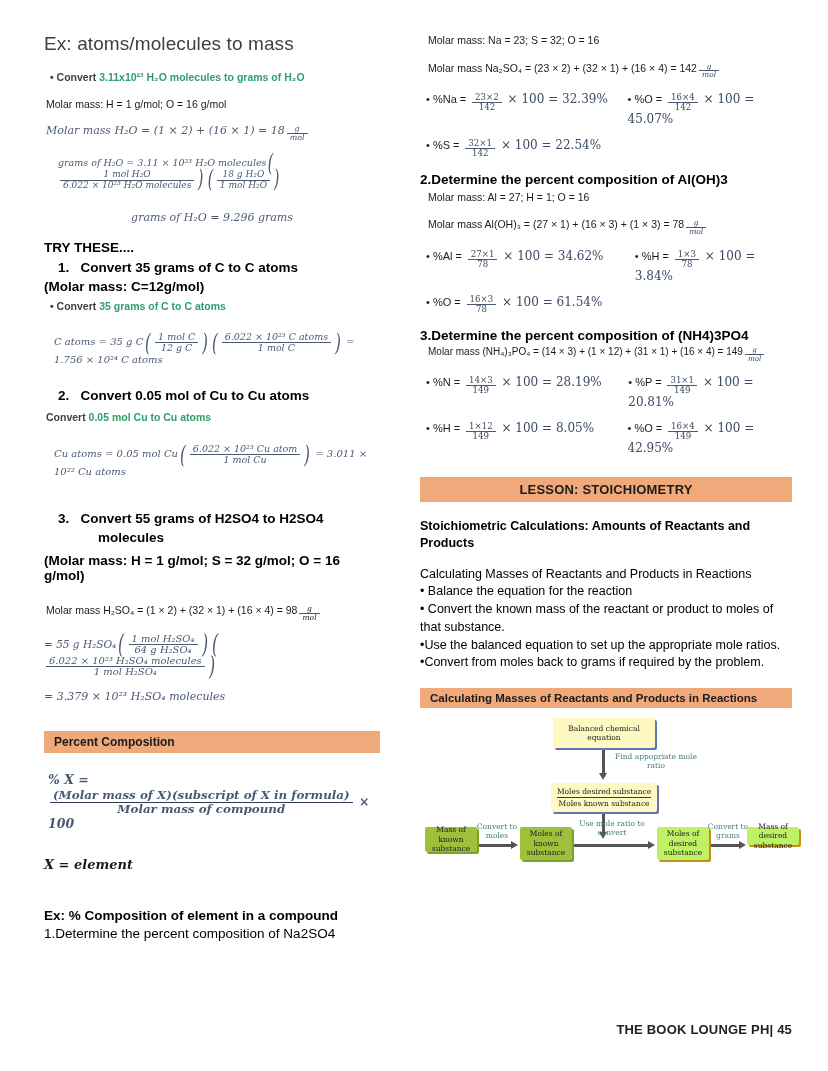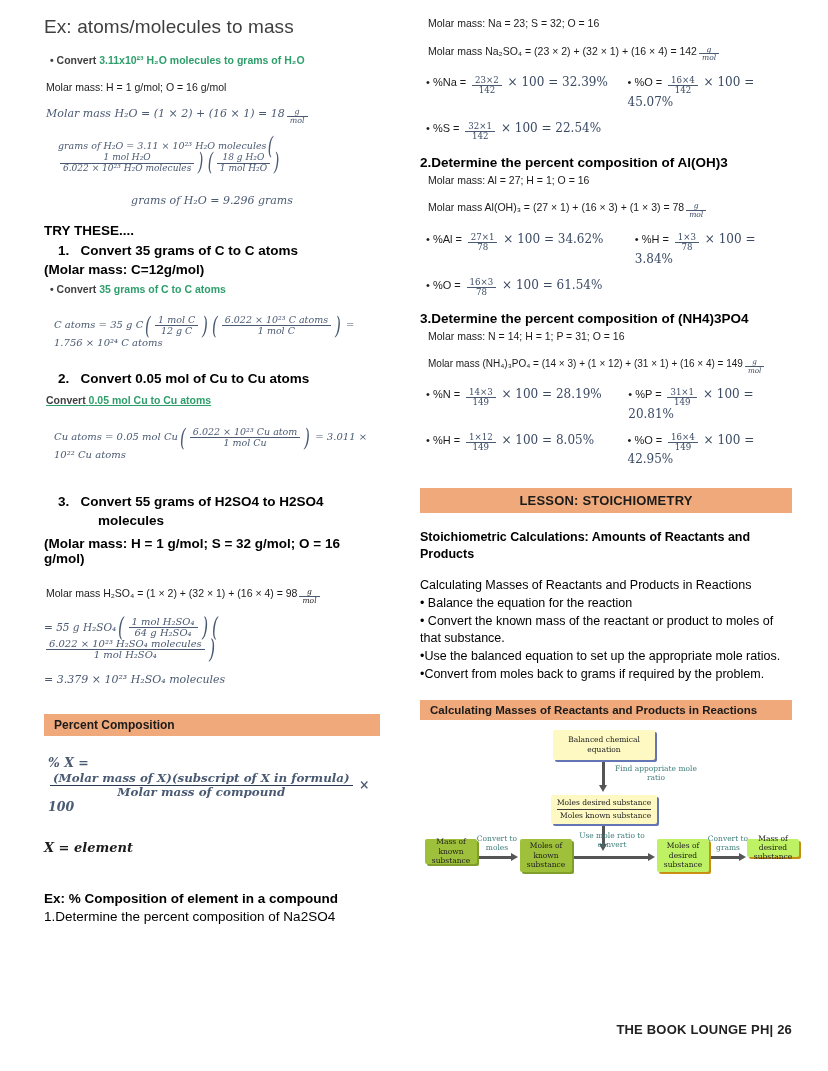--- a/index.html
+++ b/index.html
@@ -8,21 +8,21 @@
     width: 828px; height: 1071px;
     background: #ffffff;
     font-family: "Liberation Sans", sans-serif;
     color: #000;
     position: relative;
     overflow: hidden;
   }
   .page {
     position: relative;
     width: 828px; height: 1071px;
-    padding: 16px 36px 30px 44px;
+    padding: 33px 36px 30px 44px;
     display: flex;
     gap: 40px;
   }
   .col { width: 372px; position: relative; }
   .col-right { width: 372px; position: relative; }
 
   
   .slide-title {
     font-size: 19px; font-weight: 400; color: #3f3f3f;
     letter-spacing: .1px; margin: 0 0 16px 0;
@@ -96,21 +96,21 @@
   .flow { position: relative; width: 372px; height: 150px; margin-top: 6px; }
   .fbox {
     position: absolute; display:flex; align-items:center; justify-content:center;
     text-align:center; font-family:"DejaVu Serif", serif;
     font-size: 7.5px; color: #222; line-height: 1.25; padding: 2px 3px;
     border-radius: 2px;
   }
   .fbox.blue { background: #fef9c3; box-shadow: 2px 2px 0 #6475b3; }
   .fbox.green { background: #9ec03a; box-shadow: 2px 2px 0 #7f9e2a; }
   .fbox.gold { background: #bef264; box-shadow: 2px 2px 0 #c98f12; }
-  .fbox .stack { display:block;text-align:right; }
+  .fbox .stack { display:block; }
   .fbox .stack .top { display:block; border-bottom: 1px solid #3a3a3a; padding-bottom:1px; }
   .fbox .stack .bot { display:block; padding-top:1px; }
 
   .flabel {
     position:absolute; font-family:"DejaVu Serif", serif; font-size:7.5px;
     color:#3f7f7a; text-align:center; line-height:1.2;
   }
   .arrow-h { position:absolute; height:3px; background:#555; }
   .arrow-h:after {
     content:''; position:absolute; right:-6px; top:-3px;
@@ -172,21 +172,21 @@
     <div class="math" style="margin:18px 0 20px 10px;font-size:10px;">
       <span>C atoms = 35 g C</span><span class="paren">(</span><span class="frac lg"><span class="num">1 mol C</span><span class="den">12 g C</span></span><span class="paren">)</span><span class="paren">(</span><span class="frac lg"><span class="num">6.022 × 10²³ C atoms</span><span class="den">1 mol C</span></span><span class="paren">)</span>
       <span>= 1.756 × 10²⁴ C atoms</span>
     </div>
 
     <div class="num-item" style="margin-top:18px;">
       <span>2.</span>&nbsp;&nbsp;
       <span>Convert 0.05 mol of Cu to Cu atoms</span>
     </div>
 
-    <div class="bullet-green" style="margin-left:2px;margin-top:5px;text-decoration:underline;">
+    <div class="bullet-green" style="margin-left:2px;margin-top:5px;">
       <span class="lead">Convert</span>
       <span>0.05 mol Cu to Cu atoms</span>
     </div>
 
     <div class="math" style="margin:20px 0 30px 10px;font-size:10px;">
       <span>Cu atoms = 0.05 mol Cu</span><span class="paren">(</span><span class="frac lg"><span class="num">6.022 × 10²³ Cu atom</span><span class="den">1 mol Cu</span></span><span class="paren">)</span>
       <span>= 3.011 × 10²² Cu atoms</span>
     </div>
 
     <div class="num-item" style="margin-top:14px;">
@@ -275,21 +275,20 @@
 
     <div class="pct-row">
       <span class="cell first">
         <span class="lbl">• %O =</span>
         <span class="frac"><span class="num">16×3</span><span class="den">78</span></span>
         <span>× 100 = 61.54%</span>
       </span>
     </div>
 
     <div class="rt-head" style="margin-top:14px;">3.Determine the percent composition of (NH4)3PO4</div>
-    <div class="rt-small" style="margin-top:3px;">Molar mass: N = 14;        H = 1;        P = 31;        O = 16</div>
     <div class="rt-small" style="font-size:10px;">
       <span>Molar mass (NH₄)₃PO₄ =</span>
       <span>(14 × 3) + (1 × 12) + (31 × 1) + (16 × 4) = 149</span><span class="frac" style="font-family:'DejaVu Serif',serif;font-style:italic;color:#3a4a63;"><span class="num">g</span><span class="den">mol</span></span>
     </div>
 
     <div class="pct-row">
       <span class="cell first">
         <span class="lbl">• %N =</span>
         <span class="frac"><span class="num">14×3</span><span class="den">149</span></span>
         <span>× 100 = 28.19%</span>
@@ -363,14 +362,14 @@
       </div>
       <div class="arrow-h" style="left:291px; top:130px; width:29px;"></div>
       <div class="flabel" style="left:286px; top:108px; width:44px;">Convert to grams</div>
 
       <div class="fbox gold" style="left:327px; top:113px; width:52px; height:18px;">
         <span>Mass of desired substance</span>
       </div>
     </div>
   </div>
 
-  <div class="footer">THE BOOK LOUNGE PH| 26</div>
+  <div class="footer">THE BOOK LOUNGE PH| 45</div>
 </div>
 
 </body></html>

